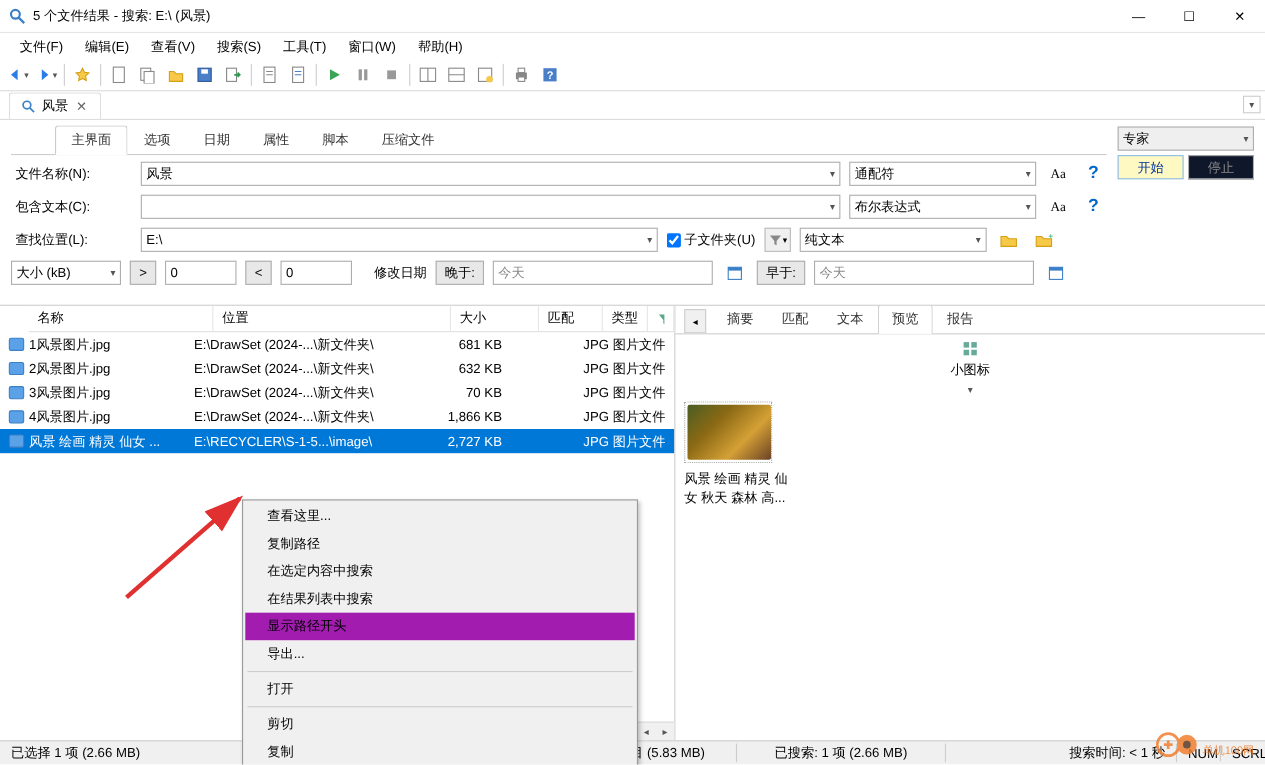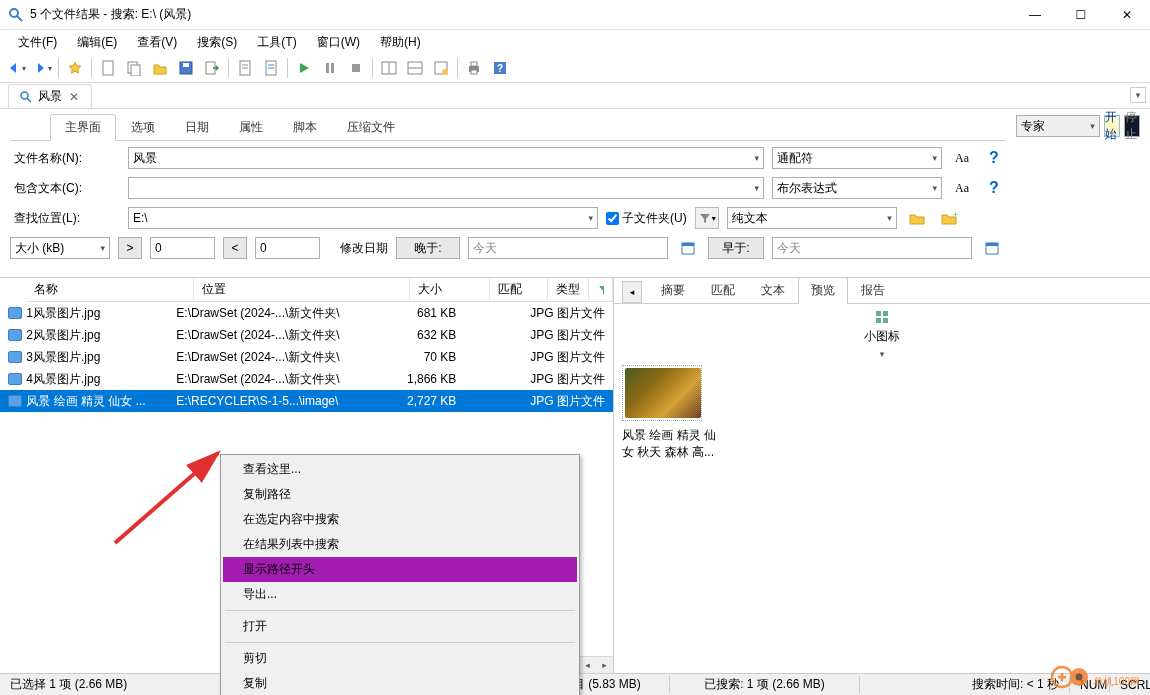--- a/index.html
+++ b/index.html
@@ -12,21 +12,21 @@
 .menubar span { padding: 2px 8px; cursor: default; }
 .toolbar { height: 29px; display: flex; align-items: center; border-bottom: 1px solid #dadada; gap: 2px; padding: 0 4px; }
 .toolbar .tb { width: 24px; height: 24px; display: flex; align-items: center; justify-content: center; border: 1px solid transparent; }
 .toolbar .sep { width: 1px; height: 20px; background: #ccc; margin: 0 2px; }
 .doc-tabbar { height: 26px; display: flex; align-items: flex-end; padding: 0 8px; border-bottom: 1px solid #dadada; position: relative; }
 .doc-tab { display: flex; align-items: center; gap: 5px; padding: 3px 10px; border: 1px solid #dadada; border-bottom: none; background: #fff; font-size: 12px; border-radius: 3px 3px 0 0; }
 .doc-tab .x { color: #666; padding: 0 2px; }
 .doc-tabbar .drop { position: absolute; right: 4px; top: 4px; width: 16px; height: 16px; border: 1px solid #ccc; display:flex; align-items:center; justify-content:center; }
 .formarea { padding: 6px 10px 10px 10px; border-bottom: 1px solid #ccc; display: flex; gap: 10px; }
 .formarea .left { flex: 1; }
-.formarea .right { width: 124px; display: flex; flex-direction: row; gap: 4px; }
+.formarea .right { width: 124px; display: flex; flex-direction: column; gap: 4px; }
 .modeselect { width: 100%; height: 22px; border: 1px solid #adadad; background: #efefef; padding: 0 4px; display: flex; align-items: center; justify-content: space-between; }
 .btn { height: 22px; border: 1px solid #adadad; background: #0f172a; display: flex; align-items: center; justify-content: center; }
 .btn.primary { background: #fef9c3; border-color: #8bbbe6; color: #0033a0; }
 .btn.disabled { color: #888; }
 .formarea .btnrow { display: flex; gap: 4px; }
 .formarea .btnrow .btn { flex: 1; }
 .subtabs { height: 26px; display: flex; align-items: flex-end; padding: 0 40px; gap: 0; border-bottom: 1px solid #ccc; }
 .subtab { padding: 4px 14px; border: 1px solid transparent; border-bottom: none; color: #333; cursor: default; }
 .subtab.active { border-color: #ccc; background: #fff; border-bottom: 1px solid #fff; margin-bottom: -1px; border-radius: 3px 3px 0 0; }
 .formrows { padding: 6px 0 0 0; }
@@ -307,31 +307,31 @@
           </div>
         <div class="smallbtn">&gt;</div>
         <div class="txtinput" style="width:65px">
             <span>0</span>
           </div>
         <div class="smallbtn">&lt;</div>
         <div class="txtinput" style="width:65px">
             <span>0</span>
           </div>
         <div style="width:60px;text-align:right">修改日期</div>
-        <div class="smallbtn" style="width:64px">晚于:</div>
+        <div class="smallbtn" style="width:44px">晚于:</div>
         <div class="txtinput" style="width:200px;color:#888">
             <span>今天</span>
           </div>
         <div class="iconbtn">
             <svg width="14" height="14">
               <rect x="1" y="2" width="12" height="11" fill="#fff" stroke="#3a7fc8"></rect>
               <rect x="1" y="2" width="12" height="3" fill="#3a7fc8"></rect>
             </svg>
           </div>
-        <div class="smallbtn" style="width:56px">早于:</div>
+        <div class="smallbtn" style="width:44px">早于:</div>
         <div class="txtinput" style="width:200px;color:#888">
             <span>今天</span>
           </div>
         <div class="iconbtn">
             <svg width="14" height="14">
               <rect x="1" y="2" width="12" height="11" fill="#fff" stroke="#3a7fc8"></rect>
               <rect x="1" y="2" width="12" height="3" fill="#3a7fc8"></rect>
             </svg>
           </div>
       </div>

